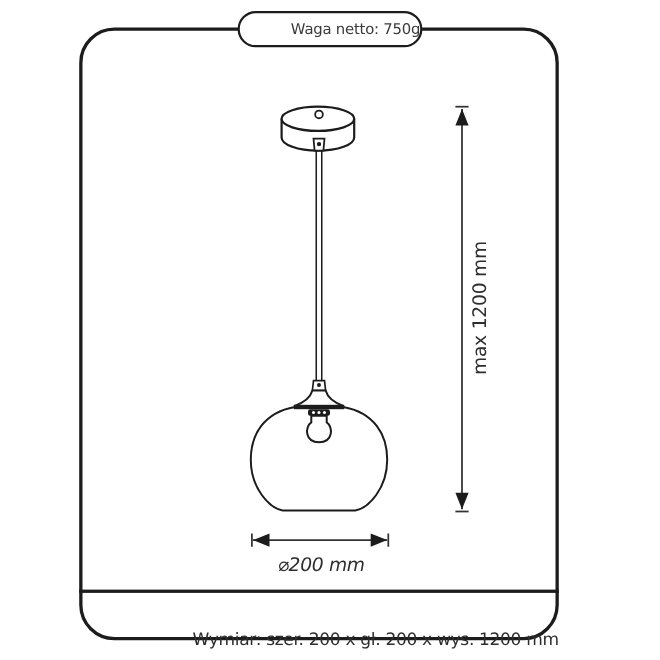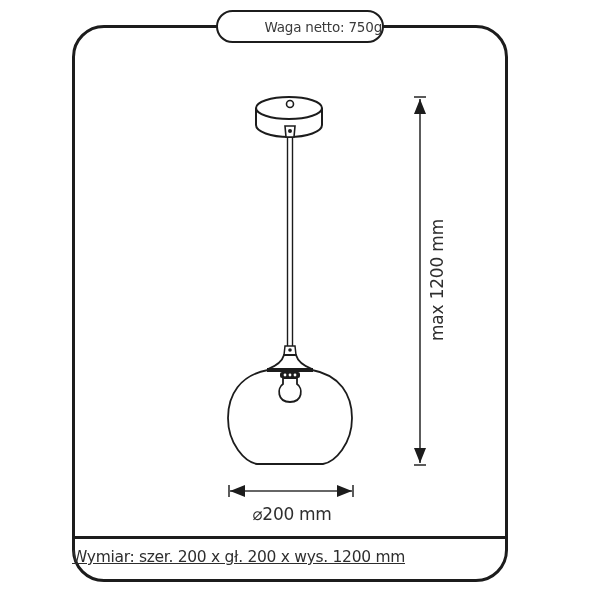--- a/index.html
+++ b/index.html
@@ -46,37 +46,37 @@
       display: flex;
       align-items: center;
       justify-content: flex-end;
       font-size: 13.5px;
       color: #3a3a3a;
       letter-spacing: -0.2px;
     }
     .footer-text {
       position: absolute;
       left: 72px;
-      top: 548px;
+      top: 572px;
       width: 436px;
-      text-align: left;
+      text-align: right;
       font-size: 15.5px;
       color: #2e2e2e;
       letter-spacing: -0.3px;
-      text-decoration: underline;
     }
     .diameter-label {
       position: absolute;
       left: 230px;
       top: 504px;
       width: 124px;
       text-align: center;
       font-size: 17px;
       color: #2e2e2e;
       letter-spacing: -0.3px;
+      font-style: italic;
     }
     .height-label {
       position: absolute;
       left: 437px;
       top: 280px;
       width: 200px;
       height: 22px;
       margin-left: -100px;
       margin-top: -11px;
       text-align: center;

